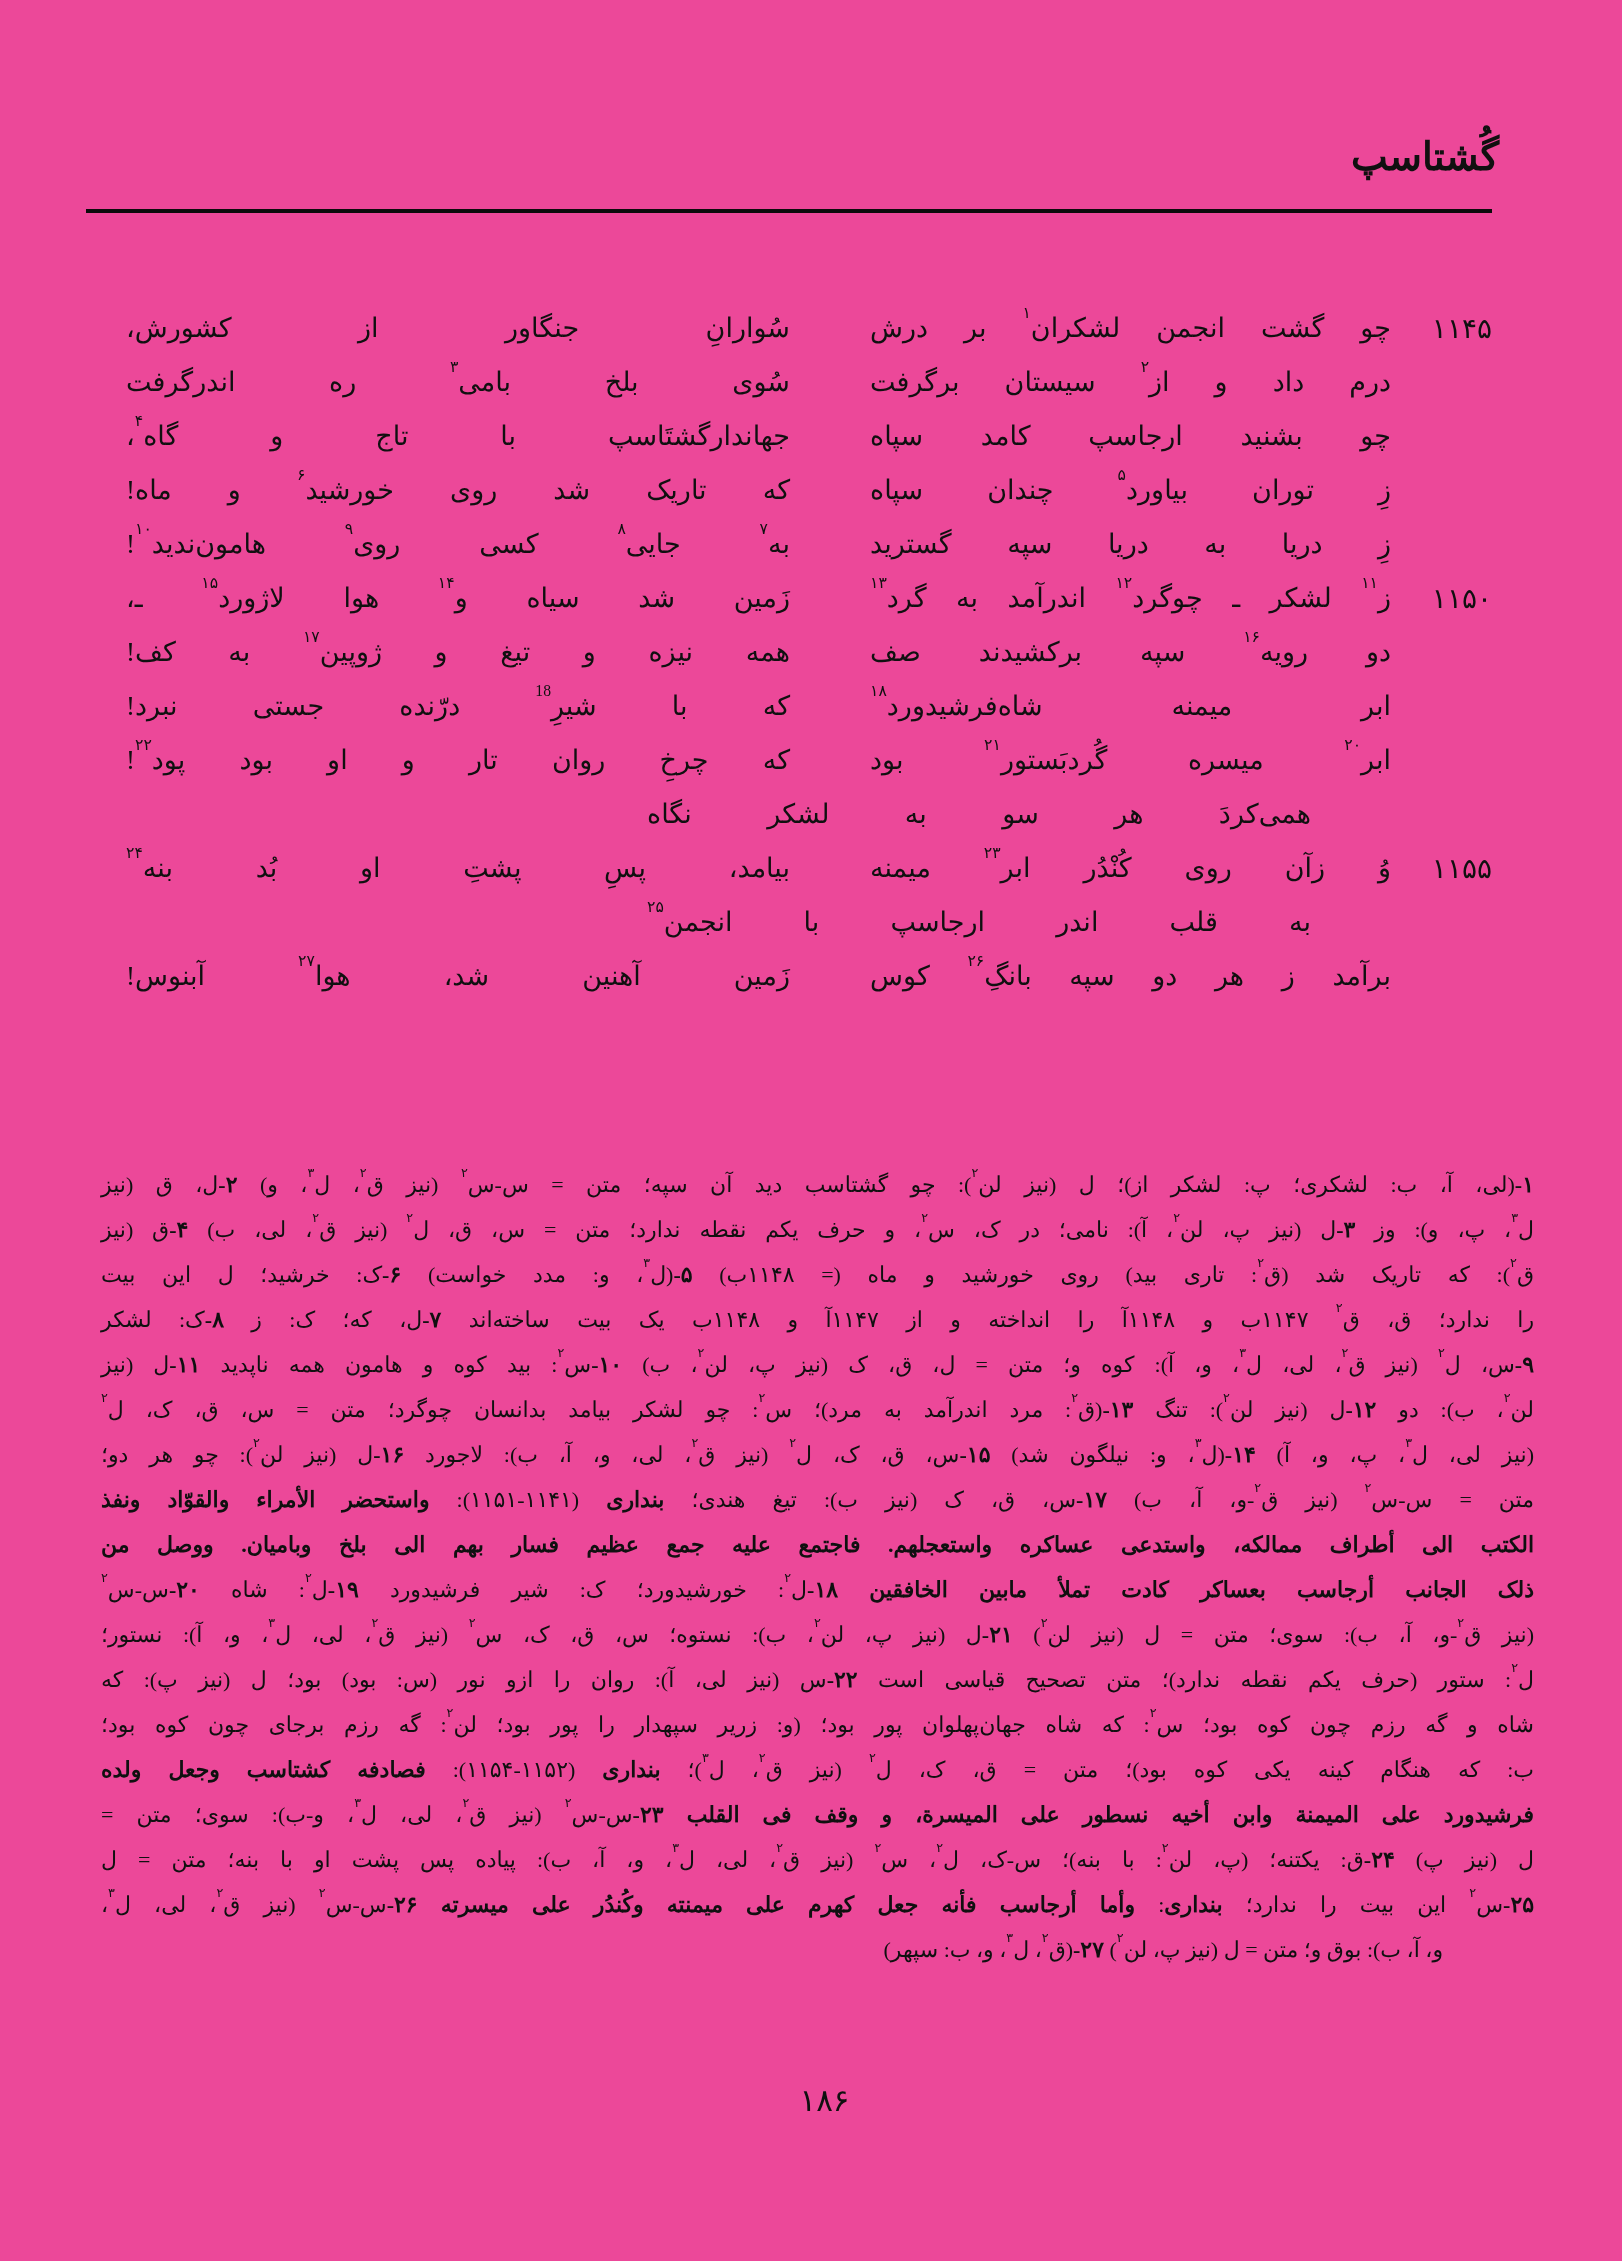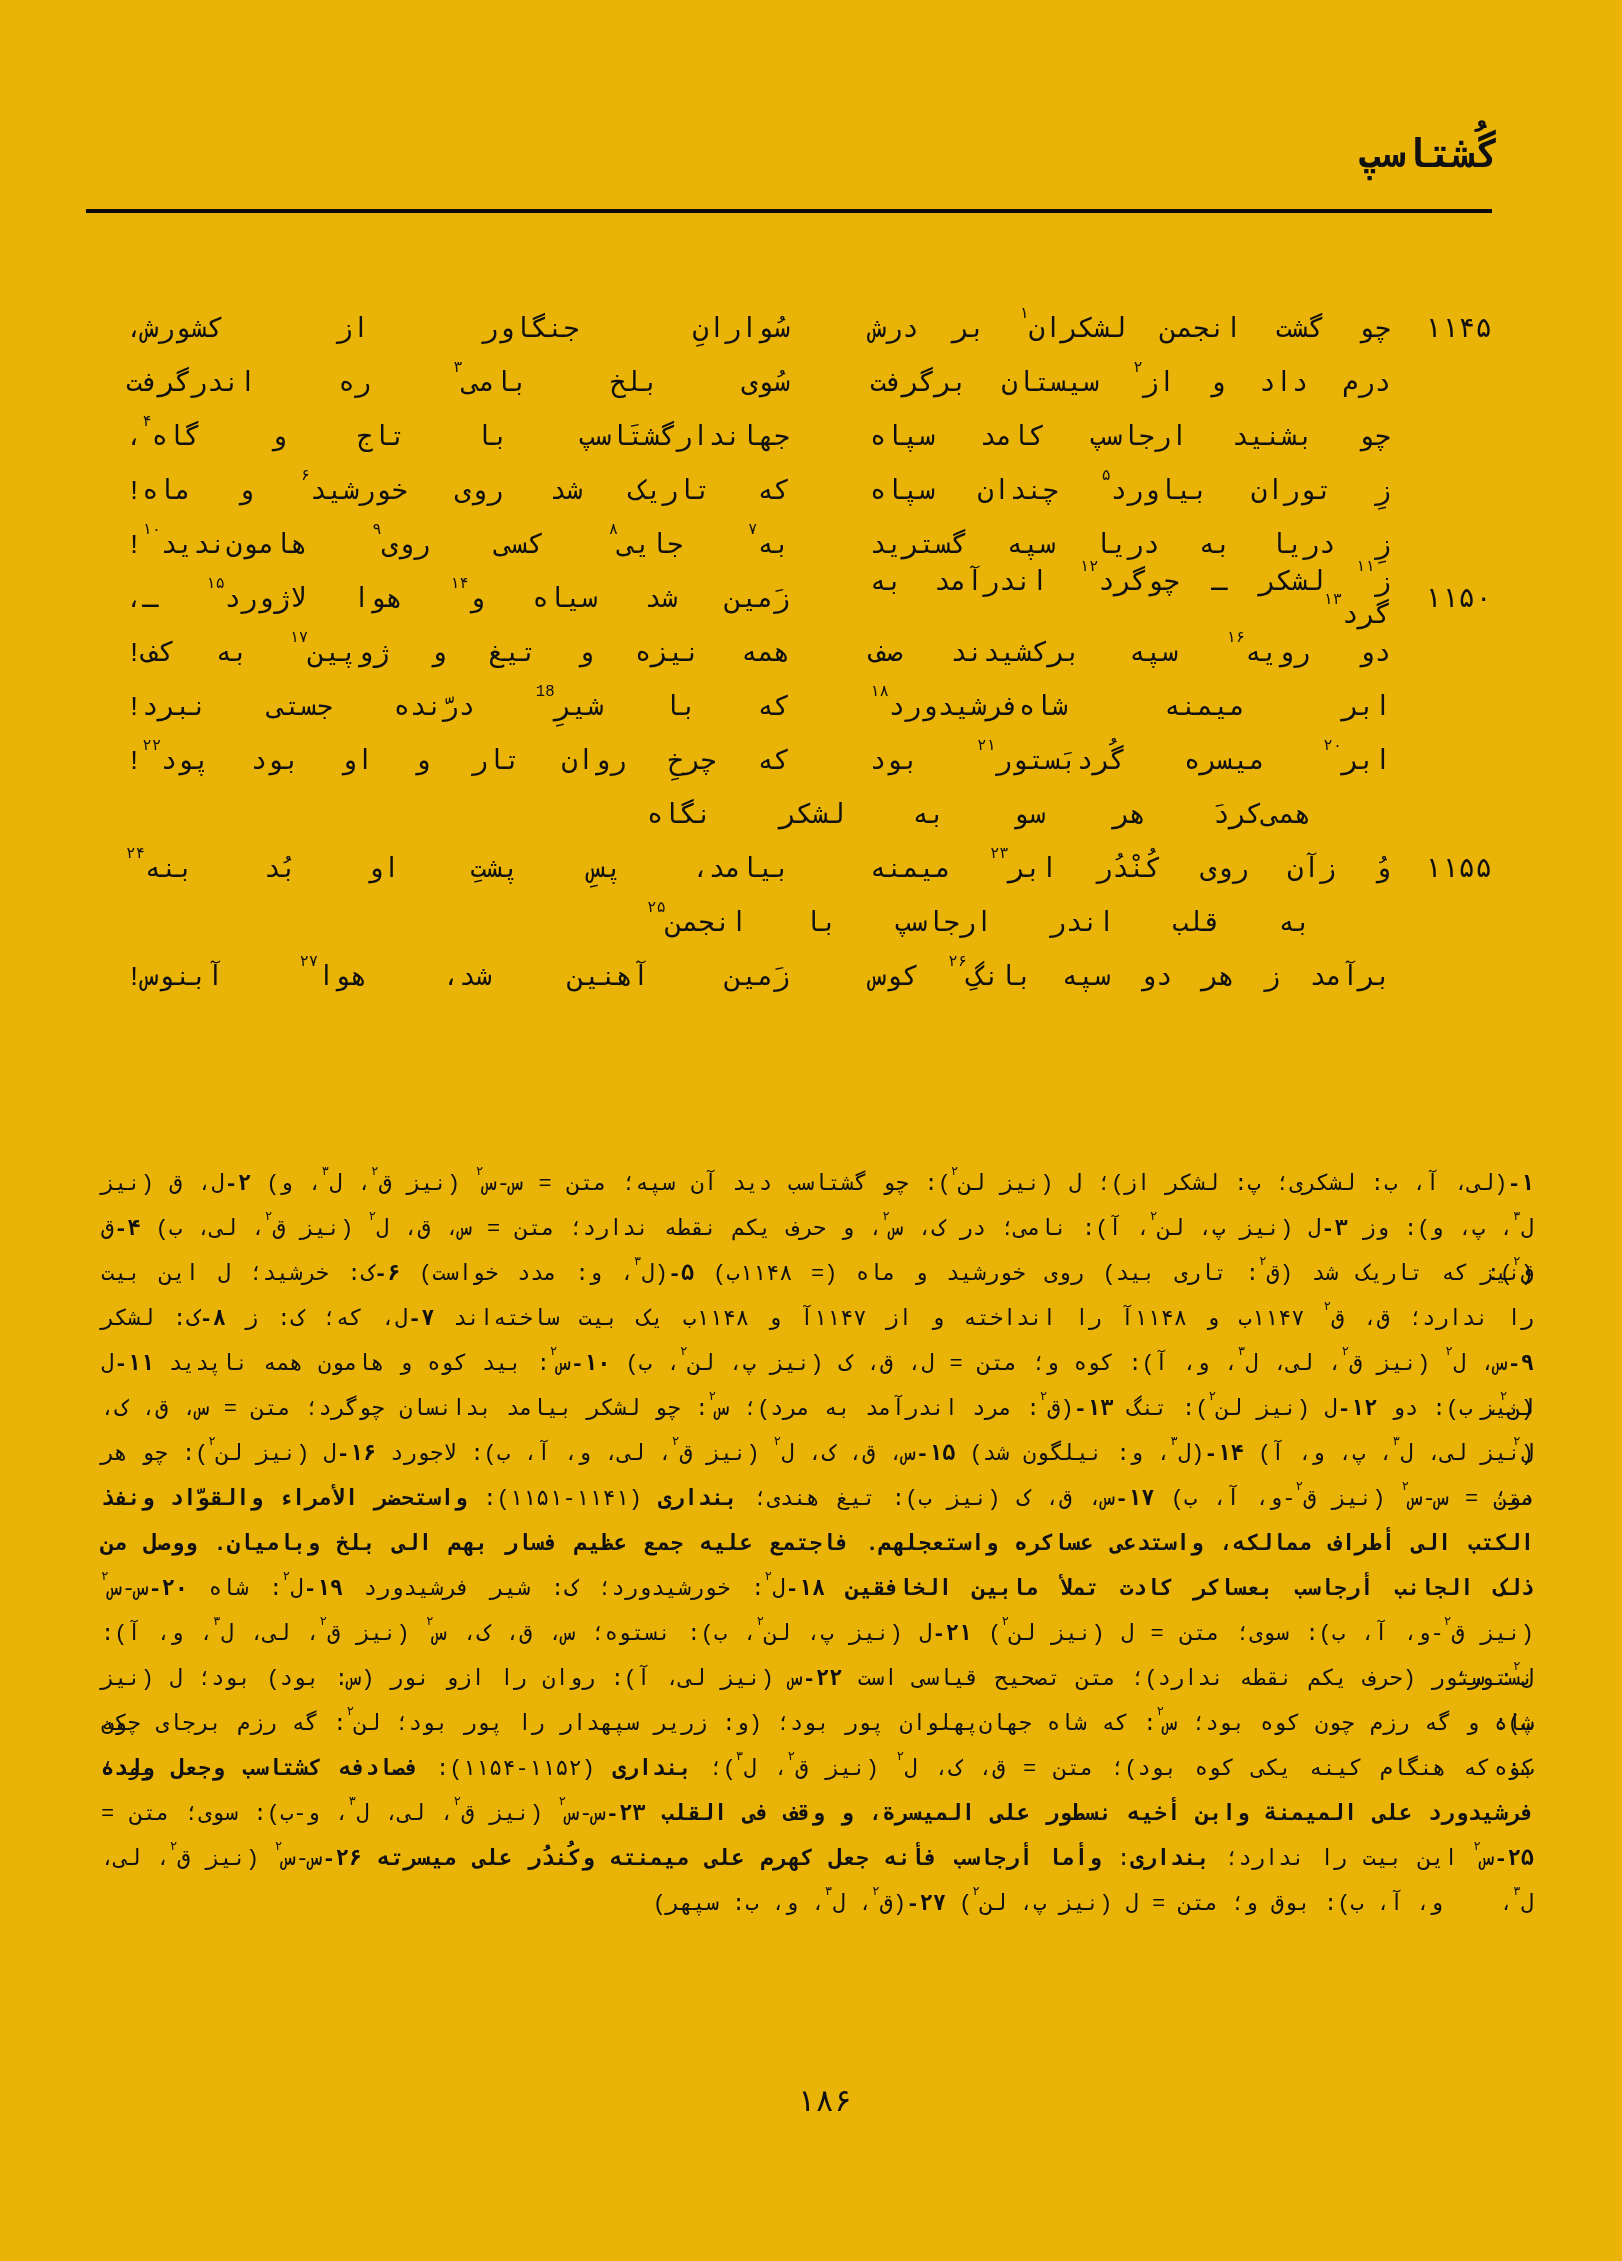--- a/index.html
+++ b/index.html
@@ -1,21 +1,21 @@
 <!DOCTYPE html>
 <html lang="fa" dir="rtl" style="font-size:11.2px"><head>
 <meta charset="utf-8">
 <style>
   html,body{margin:0;padding:0;background:#ffffff;}
   .page{
     position:relative;
     width:1623px;height:2261px;
-    background:#eab308;
+    background:#ec4899;
     color:#101010;
-    font-family:Liberation Mono, monospace;
+    font-family:Liberation Serif, serif;
     direction:rtl;
     overflow:hidden;
   }
   .page-title{
     position:absolute;top:134px;right:123px;
     font-size:39px;font-weight:700;line-height:1.2;
   }
   .header-rule{
     position:absolute;top:209px;left:87px;width:1406px;height:3.5px;
     background:#0b0b0b;
@@ -150,18 +150,19 @@
       <div class="fn-line">لن<sup>۲</sup>، ب): دو <b>۱۲-</b>ل (نیز لن<sup>۲</sup>): تنگ <b>۱۳-</b>(ق<sup>۲</sup>: مرد اندرآمد به مرد)؛ س<sup>۲</sup>: چو لشکر بیامد بدانسان چوگرد؛ متن = س، ق، ک، ل<sup>۲</sup></div>
       <div class="fn-line">(نیز لی، ل<sup>۳</sup>، پ، و، آ) <b>۱۴-</b>(ل<sup>۳</sup>، و: نیلگون شد) <b>۱۵-</b>س، ق، ک، ل<sup>۲</sup> (نیز ق<sup>۲</sup>، لی، و، آ، ب): لاجورد <b>۱۶-</b>ل (نیز لن<sup>۲</sup>): چو هر دو؛</div>
       <div class="fn-line">متن = س-س<sup>۲</sup> (نیز ق<sup>۲</sup>-و، آ، ب) <b>۱۷-</b>س، ق، ک (نیز ب): تیغ هندی؛ <b>بنداری</b> (۱۱۴۱-۱۱۵۱): <b>واستحضر الأمراء والقوّاد ونفذ</b></div>
       <div class="fn-line"><b>الکتب الی أطراف ممالکه، واستدعی عساکره واستعجلهم. فاجتمع علیه جمع عظیم فسار بهم الی بلخ وبامیان. ووصل من</b></div>
       <div class="fn-line"><b>ذلک الجانب أرجاسب بعساکر کادت تملأ مابین الخافقین</b> <b>۱۸-</b>ل<sup>۲</sup>: خورشیدورد؛ ک: شیر فرشیدورد <b>۱۹-</b>ل<sup>۲</sup>: شاه <b>۲۰-</b>س-س<sup>۲</sup></div>
       <div class="fn-line">(نیز ق<sup>۲</sup>-و، آ، ب): سوی؛ متن = ل (نیز لن<sup>۲</sup>) <b>۲۱-</b>ل (نیز پ، لن<sup>۲</sup>، ب): نستوه؛ س، ق، ک، س<sup>۲</sup> (نیز ق<sup>۲</sup>، لی، ل<sup>۳</sup>، و، آ): نستور؛</div>
       <div class="fn-line">ل<sup>۲</sup>: ستور (حرف یکم نقطه ندارد)؛ متن تصحیح قیاسی است <b>۲۲-</b>س (نیز لی، آ): روان را ازو نور (س: بود) بود؛ ل (نیز پ): که</div>
       <div class="fn-line">شاه و گه رزم چون کوه بود؛ س<sup>۲</sup>: که شاه جهان‌پهلوان پور بود؛ (و: زریر سپهدار را پور بود؛ لن<sup>۲</sup>: گه رزم برجای چون کوه بود؛</div>
       <div class="fn-line">ب: که هنگام کینه یکی کوه بود)؛ متن = ق، ک، ل<sup>۲</sup> (نیز ق<sup>۲</sup>، ل<sup>۳</sup>)؛ <b>بنداری</b> (۱۱۵۲-۱۱۵۴): <b>فصادفه کشتاسب وجعل ولده</b></div>
       <div class="fn-line"><b>فرشیدورد علی المیمنة وابن أخیه نسطور علی المیسرة، و وقف فی القلب</b> <b>۲۳-</b>س-س<sup>۲</sup> (نیز ق<sup>۲</sup>، لی، ل<sup>۳</sup>، و-ب): سوی؛ متن =</div>
+      <div class="fn-line">ل (نیز پ) <b>۲۴-</b>ق: یکتنه؛ (پ، لن<sup>۲</sup>: با بنه)؛ س-ک، ل<sup>۲</sup>، س<sup>۲</sup> (نیز ق<sup>۲</sup>، لی، ل<sup>۳</sup>، و، آ، ب): پیاده پس پشت او با بنه؛ متن = ل</div>
       <div class="fn-line"><b>۲۵-</b>س<sup>۲</sup> این بیت را ندارد؛ <b>بنداری</b>: <b>وأما أرجاسب فأنه جعل کهرم علی میمنته وکُندُر علی میسرته</b> <b>۲۶-</b>س-س<sup>۲</sup> (نیز ق<sup>۲</sup>، لی، ل<sup>۳</sup>،</div>
       <div class="fn-line last">و، آ، ب): بوق و؛ متن = ل (نیز پ، لن<sup>۲</sup>) <b>۲۷-</b>(ق<sup>۲</sup>، ل<sup>۳</sup>، و، ب: سپهر)</div>
     </div>
   <div class="page-number">۱۸۶</div>
 </div>
 
 
 </body></html>

